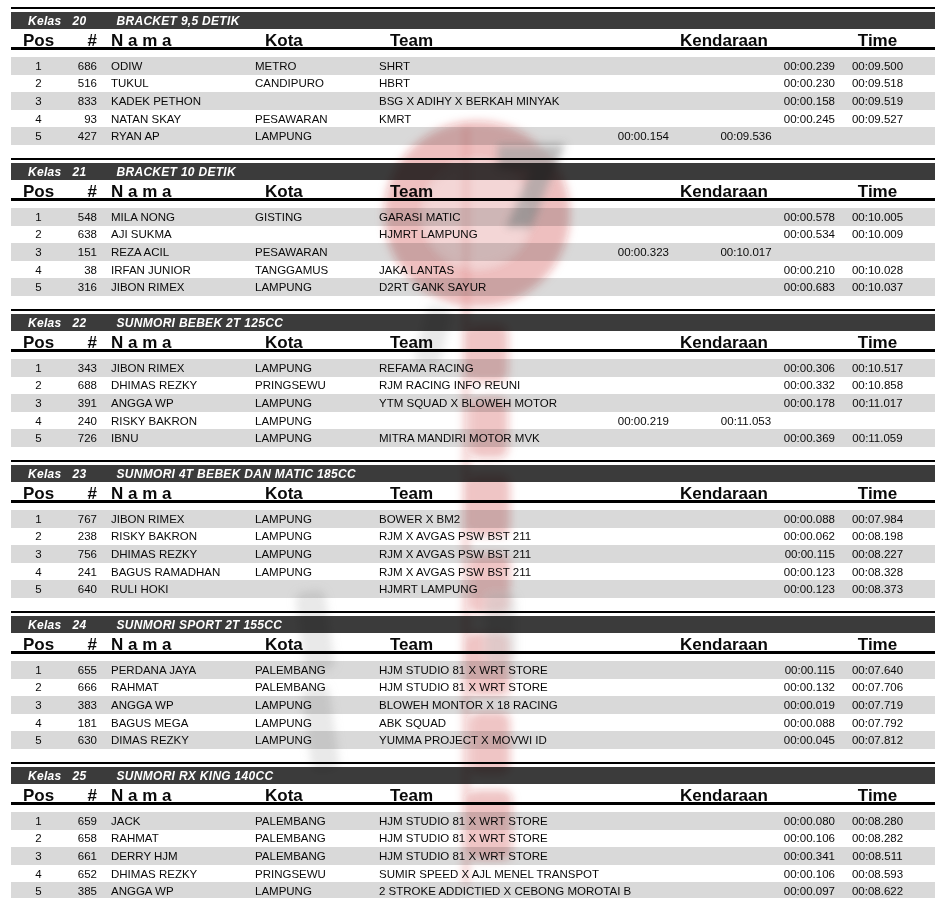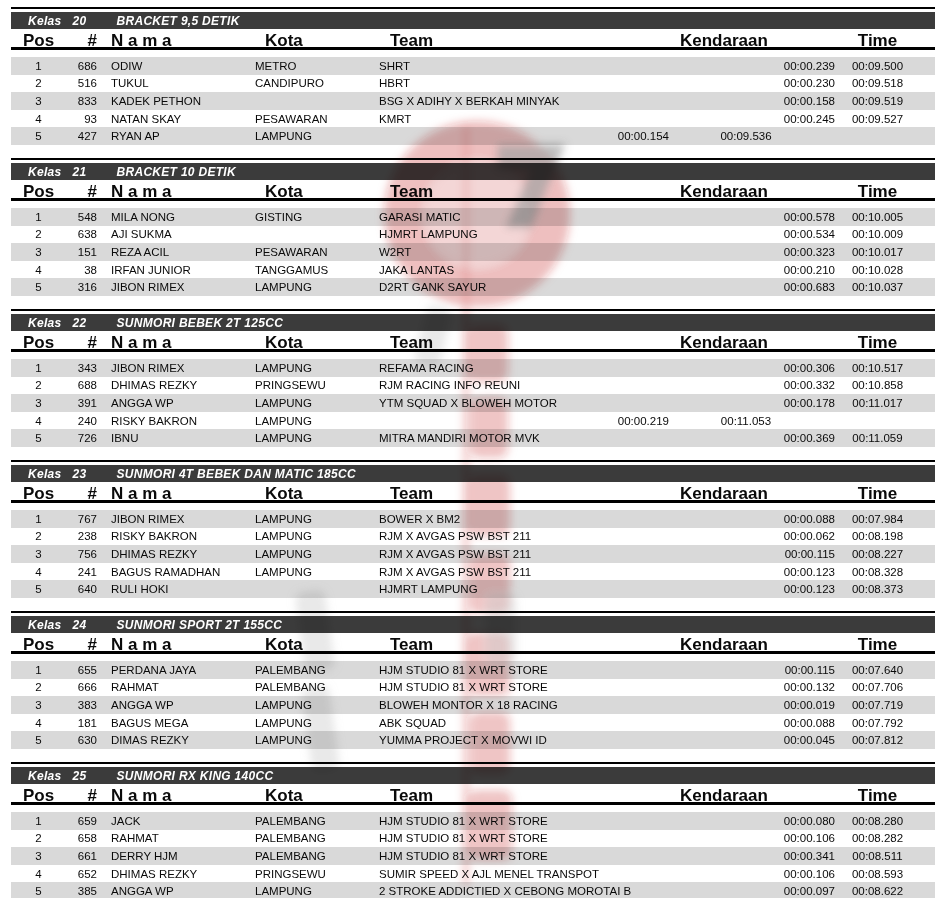--- a/index.html
+++ b/index.html
@@ -159,21 +159,20 @@
     <span class="c-team">HJMRT LAMPUNG</span>
     <span class="c-kend">00:00.534</span>
     <span class="c-time">00:10.009</span>
   </div>
 
   <div class="row">
     <span class="c-pos">3</span>
     <span class="c-num">151</span>
     <span class="c-nama">REZA ACIL</span>
     <span class="c-kota">PESAWARAN</span>
-    <span class="c-team">W2RT</span>
     <span class="c-kend">00:00.323</span>
     <span class="c-time">00:10.017</span>
   </div>
 
   <div class="row">
     <span class="c-pos">4</span>
     <span class="c-num">38</span>
     <span class="c-nama">IRFAN JUNIOR</span>
     <span class="c-kota">TANGGAMUS</span>
     <span class="c-team">JAKA LANTAS</span>

